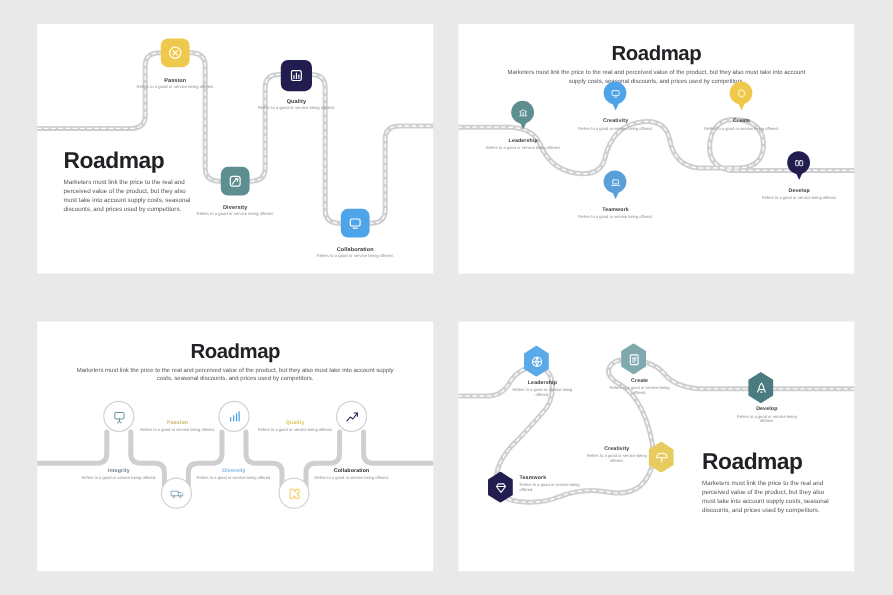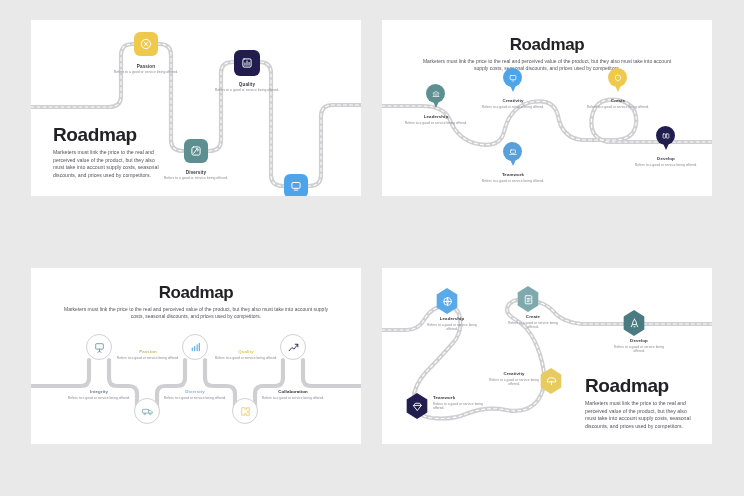--- a/index.html
+++ b/index.html
@@ -13,21 +13,21 @@
     position: relative;
     width: 744px; height: 496px;
     display: grid;
     grid-template-columns: 372px 372px;
     grid-template-rows: 248px 248px;
   }
   .slide-wrap { position: relative; width: 372px; height: 248px; }
   .slide {
     position: absolute;
     left: 31px; top: 20px;
-    width: 330px; height: 176px;
+    width: 330px; height: 208px;
     background: #ffffff;
     overflow: hidden;
   }
   .slide.p2, .slide.p4 { left: 10px; }
 
   
   .rm-title {
     font-weight: 800;
     color: #222226;
     letter-spacing: -0.4px;

